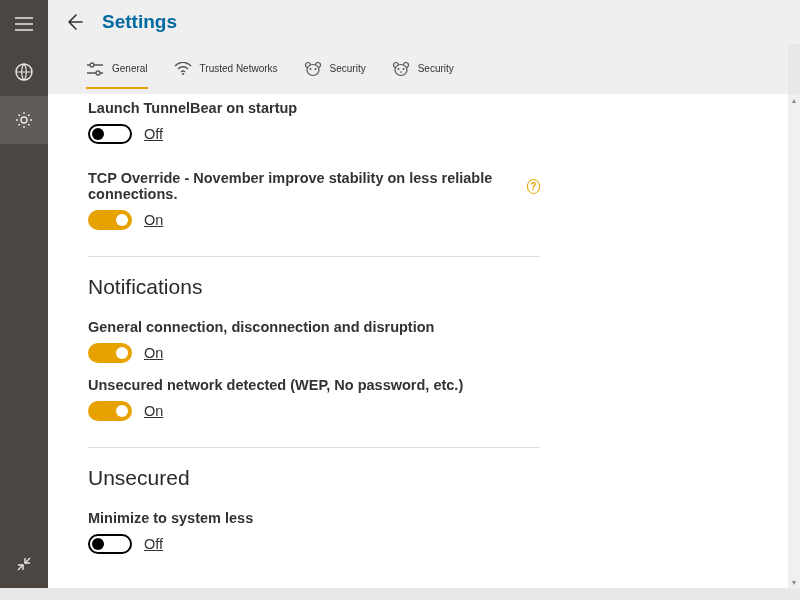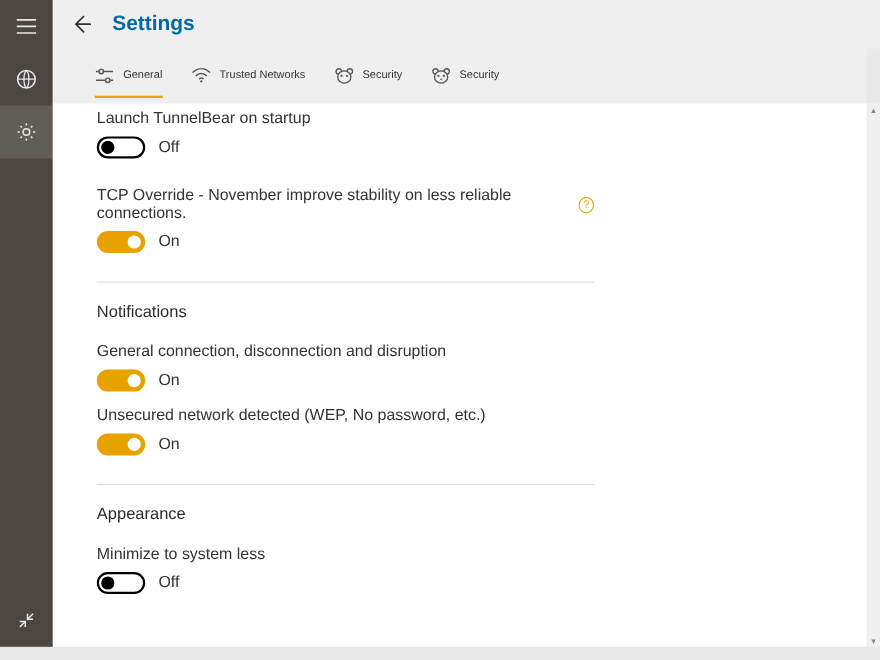--- a/index.html
+++ b/index.html
@@ -112,20 +112,21 @@
   .setting-row {
     margin-bottom: 14px;
   }
   .setting-label {
     font-size: 14.5px;
     color: #333;
     margin-bottom: 8px;
     display: flex;
     align-items: center;
     gap: 6px;
+    font-weight: bold;
   }
   .help-icon {
     width: 15px; height: 15px;
     border: 1.5px solid #e8a200;
     border-radius: 50%;
     display: inline-flex;
     align-items: center;
     justify-content: center;
     font-size: 10px;
     color: #e8a200;
@@ -161,23 +162,24 @@
   .toggle.on .knob {
     position: absolute;
     right: 2px; top: 2px;
     width: 12px; height: 12px;
     border-radius: 50%;
     background: #fff;
   }
   .toggle-state {
     font-size: 14.5px;
     color: #333;
+    text-decoration: underline;
   }
   .section-title {
-    font-size: 15px;
+    font-size: 21px;
     font-weight: 400;
     color: #2a2a2a;
     margin-top: 12px;
     margin-bottom: 20px;
   }
   hr.divider {
     border: none;
     border-top: 1px solid #ddd;
     margin: 26px 0 18px 0;
   }
@@ -334,21 +336,21 @@
       <div class="toggle-row">
         <div class="toggle on">
             <div class="knob"></div>
           </div>
         <span class="toggle-state">On</span>
       </div>
     </div>
 
     <hr class="divider">
 
-    <div class="section-title">Appearance</div>
+    <div class="section-title">Unsecured</div>
 
     <div class="setting-row">
       <div class="setting-label">Minimize to system less</div>
       <div class="toggle-row">
         <div class="toggle off">
             <div class="knob"></div>
           </div>
         <span class="toggle-state">Off</span>
       </div>
     </div>

